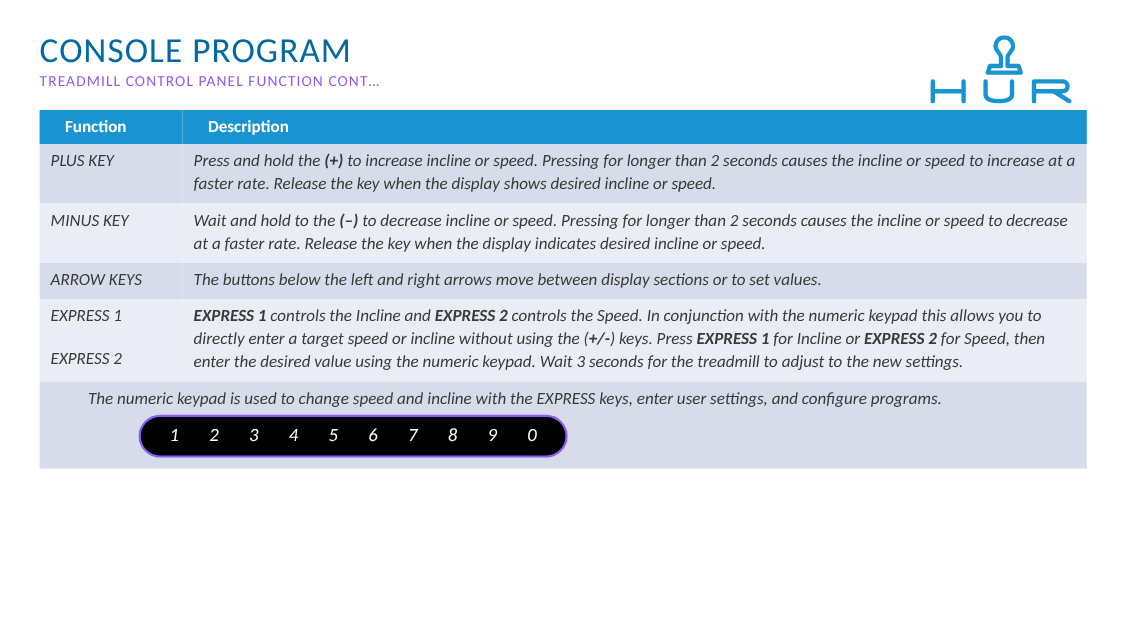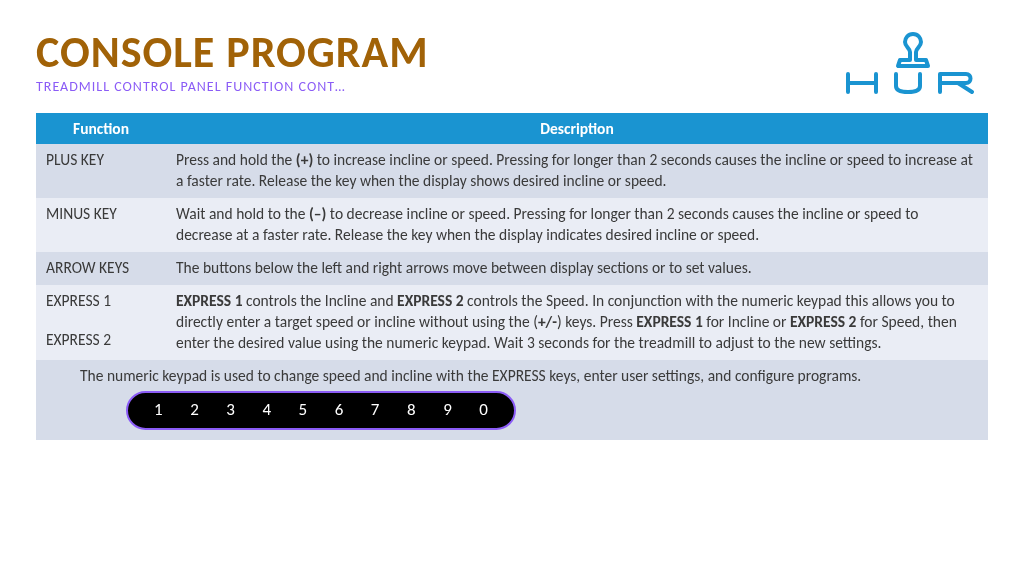--- a/index.html
+++ b/index.html
@@ -6,23 +6,23 @@
     body {
       width: 1024px;
       height: 576px;
       font-family: 'Segoe UI', Calibri, Arial, sans-serif;
       background: #fff;
       padding: 28px 36px;
       position: relative;
     }
     .header { margin-bottom: 18px; position: relative; }
     .title {
-      font-size: 44px;
-      font-weight: 700;
-      color: #a16207;
+      font-size: 32px;
+      font-weight: 400;
+      color: #0369a1;
       letter-spacing: 1px;
       line-height: 1.1;
     }
     .subtitle {
       font-size: 14px;
       font-weight: 300;
       color: #8b5cf6;
       letter-spacing: 1px;
       margin-top: 2px;
     }
@@ -37,29 +37,30 @@
     table {
       width: 100%;
       border-collapse: collapse;
       font-size: 15.5px;
       color: #3a3a3a;
     }
     thead th {
       background: #1a94d1;
       color: #fff;
       font-weight: 600;
-      text-align: center;
-      padding: 6px 8px;
+      text-align: left;
+      padding: 6px 23px;
       margin-left: 33px;
     }
     thead th:first-child { width: 130px; }
     tbody td {
       padding: 6px 10px;
       vertical-align: top;
       line-height: 1.35;
+      font-style: italic;
     }
     .row-odd { background: #d6dce9; }
     .row-even { background: #eaedf5; }
     .func-cell { font-weight: 400; }
     .footer-row td { background: #d6dce9; padding: 6px 10px 10px 10px; }
     .footer-content { display: block; margin-left: 34px; }
     .keypad-wrap {
       display: inline-block;
       vertical-align: middle;
       margin-left: 80px;

